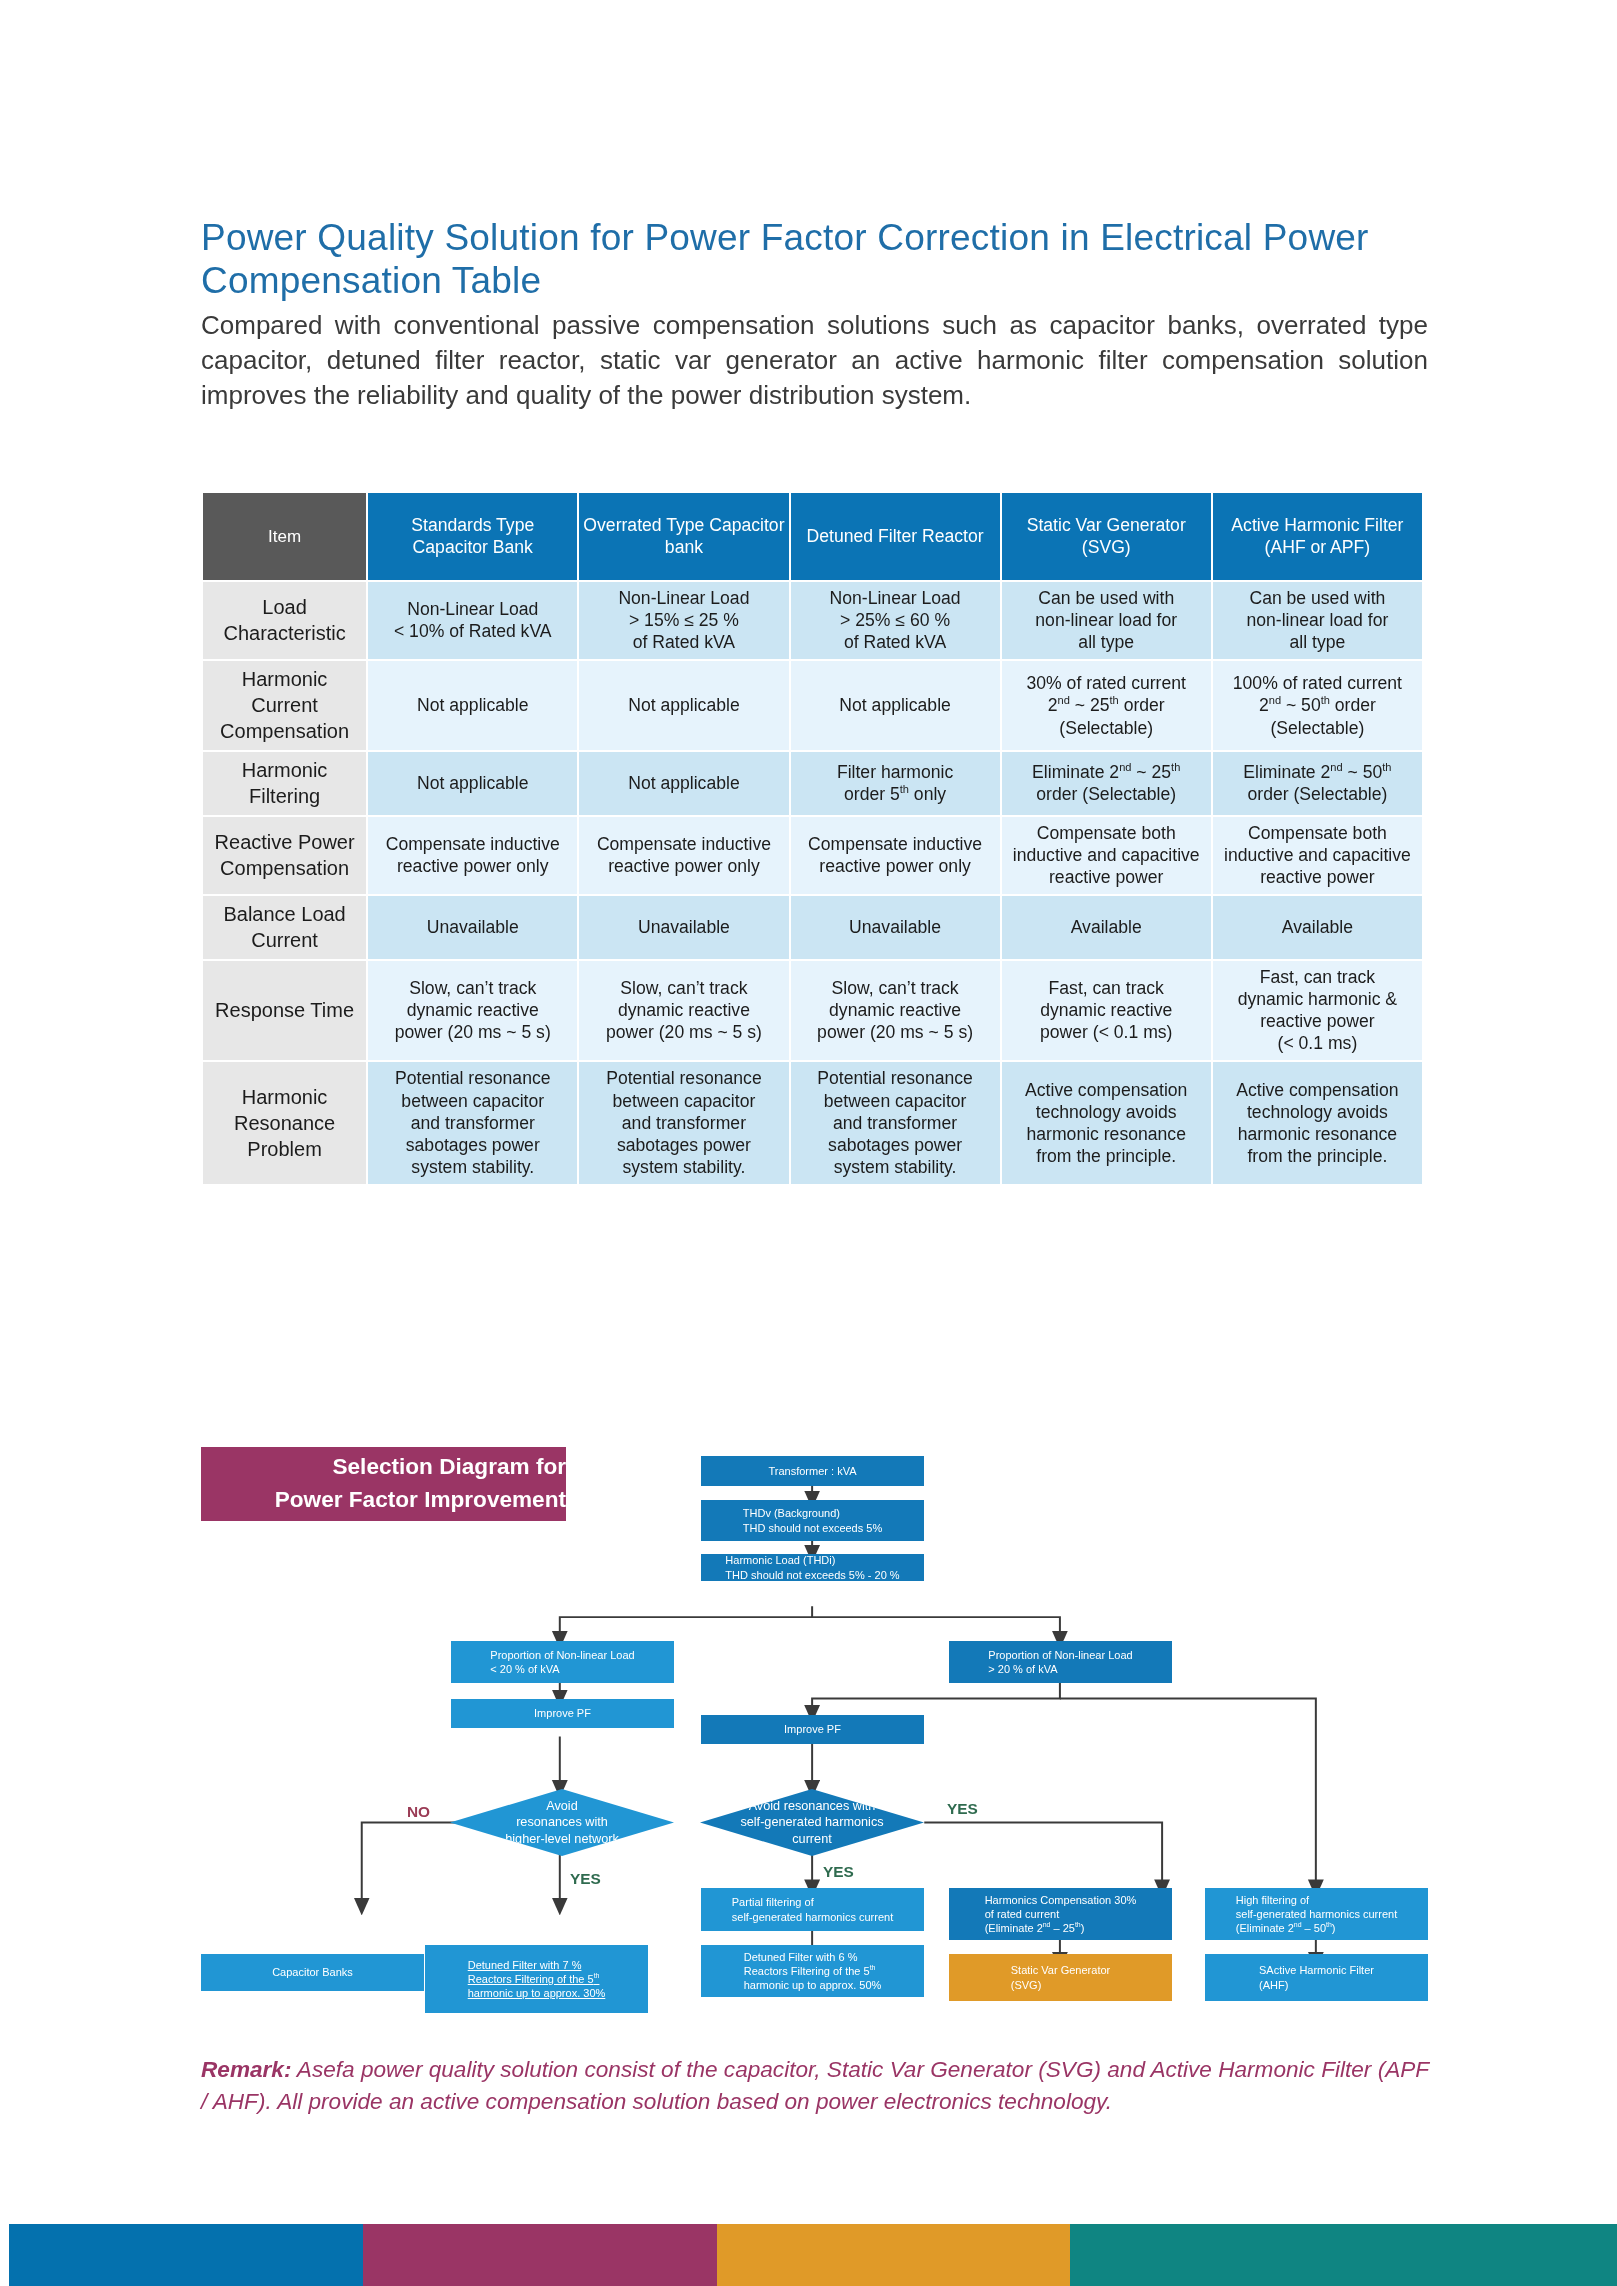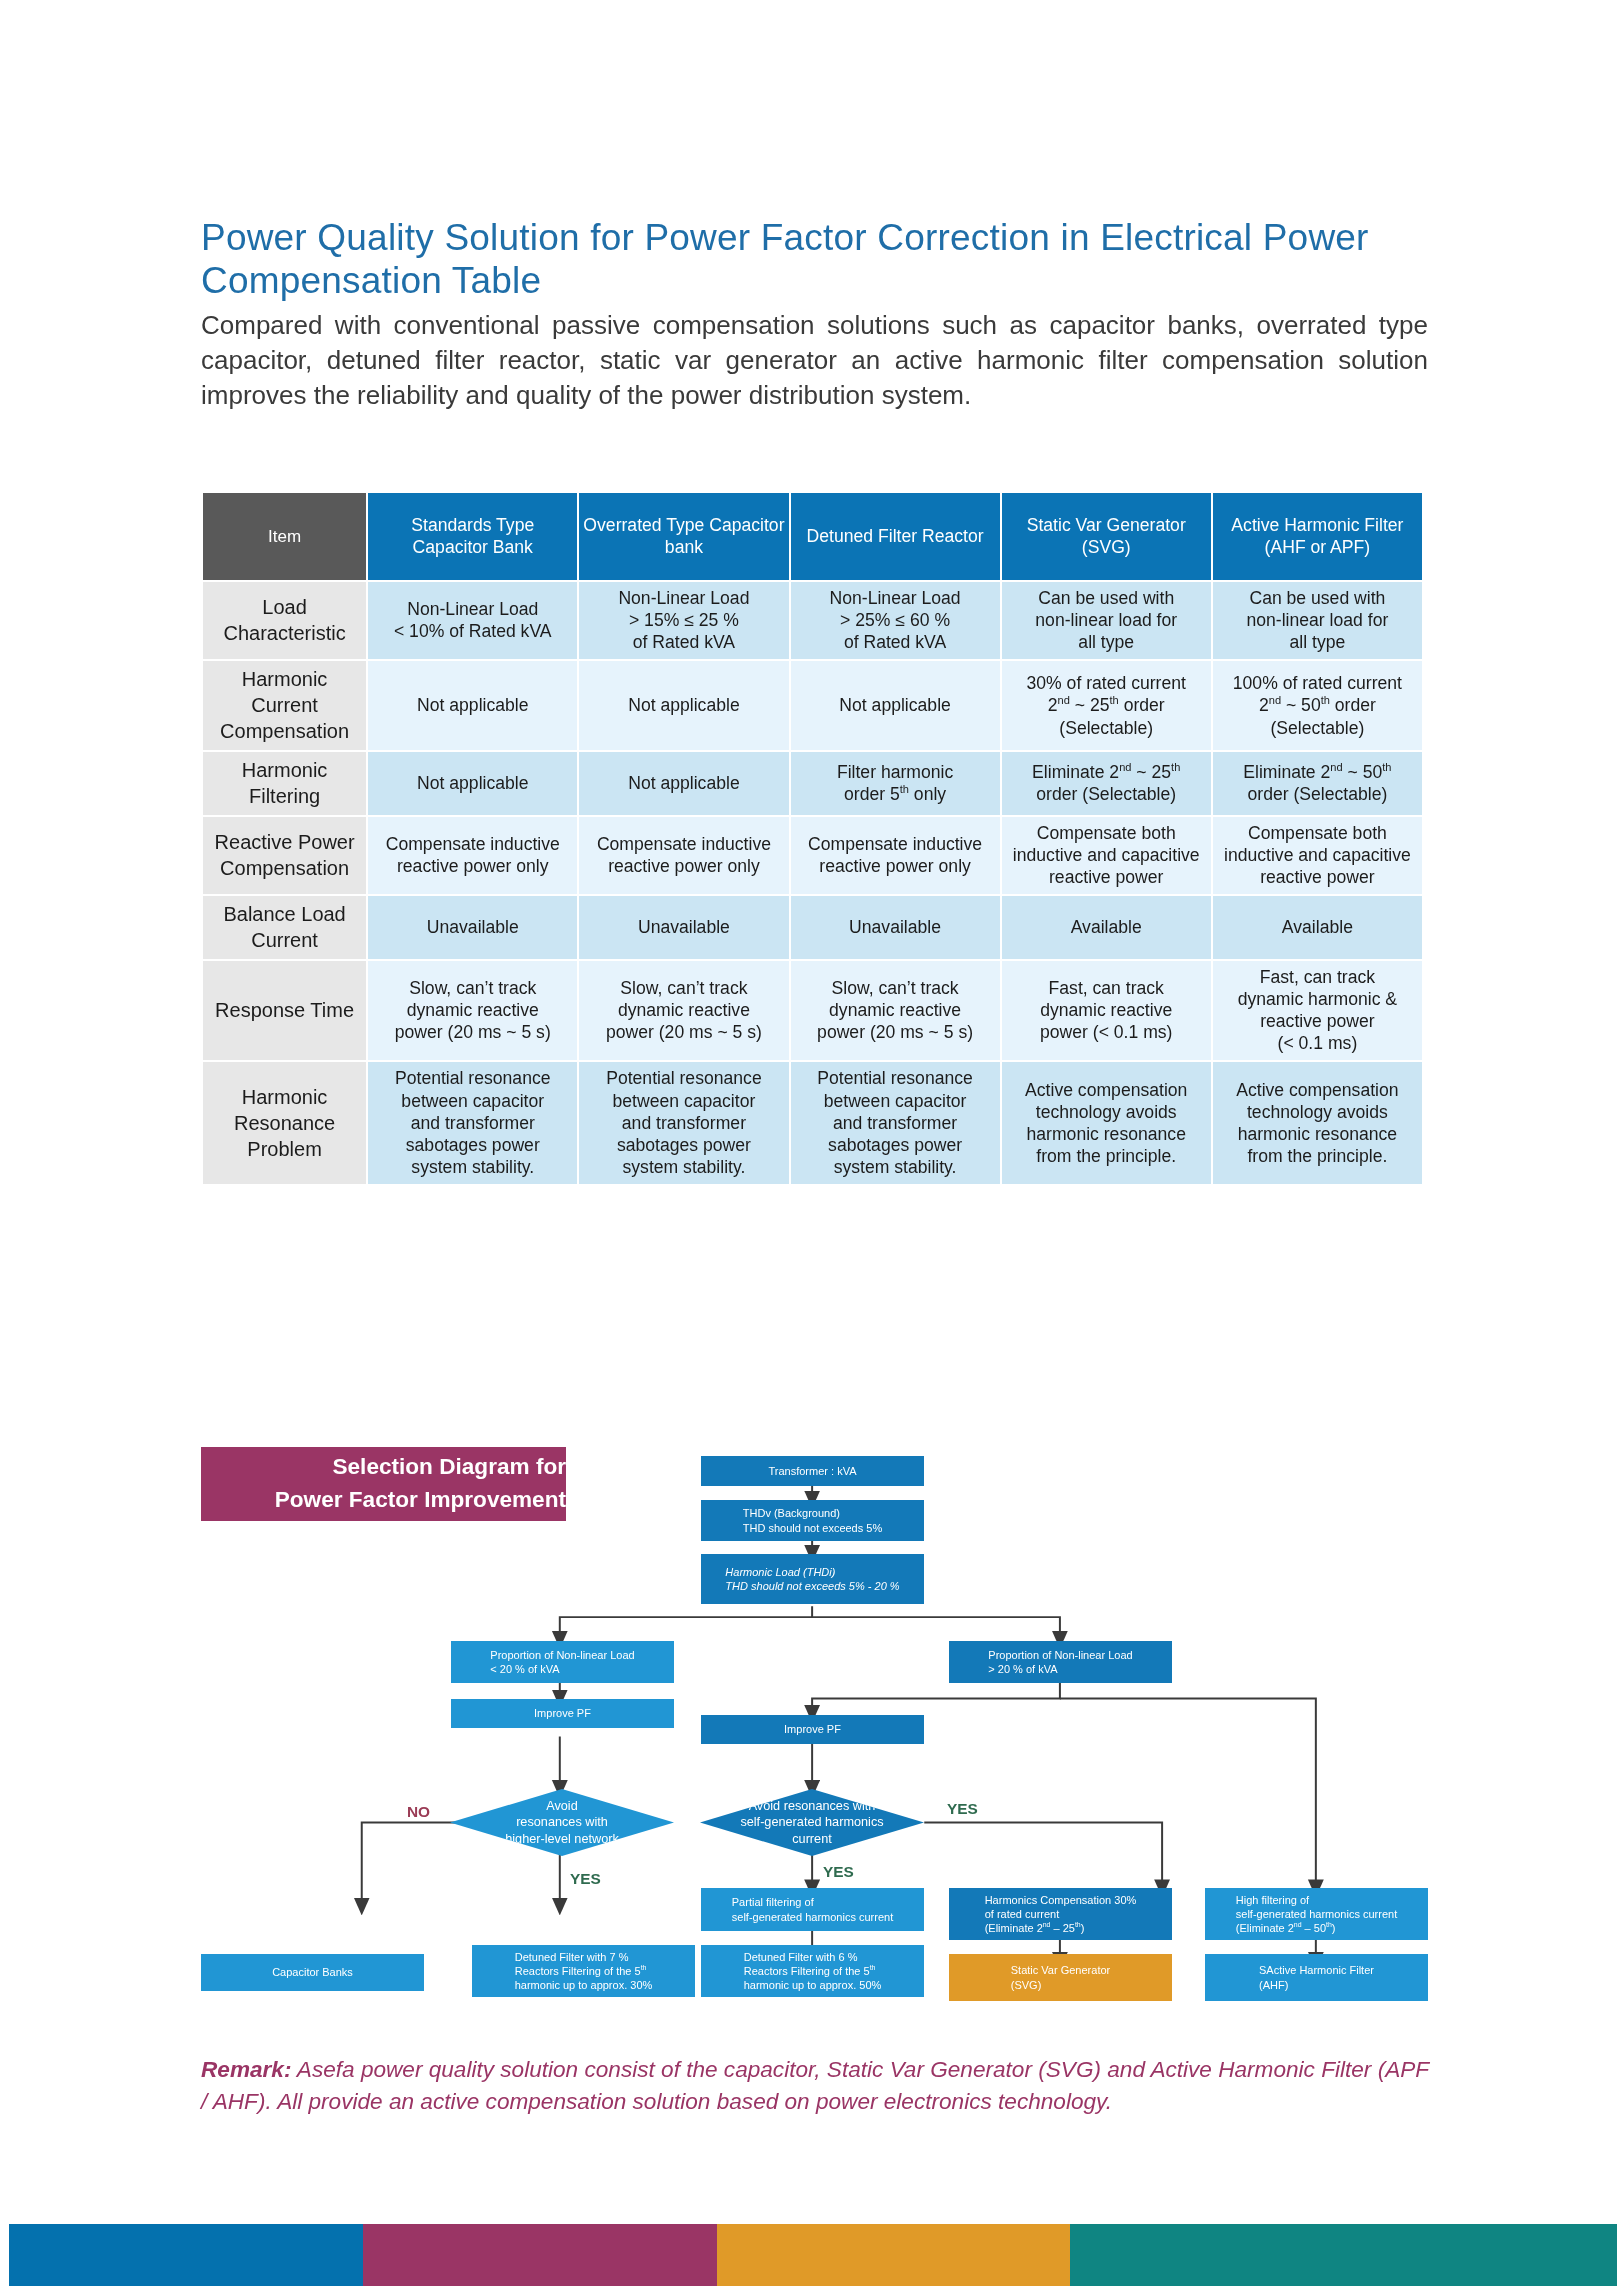--- a/index.html
+++ b/index.html
@@ -195,21 +195,21 @@
         <path d="M1455,545 L1455,578"></path>
       </g>
     </svg>
 
     <div class="node n-dblue" style="left:701px;top:18px;width:223px;height:30px;">
         <span>Transformer : kVA</span>
       </div>
     <div class="node n-dblue" style="left:701px;top:62px;width:223px;height:41px;">
         <span>THDv (Background)<br>THD should not exceeds 5%</span>
       </div>
-    <div class="node n-dblue" style="left:701px;top:116px;width:223px;height:50px;font-style:italic;">
+    <div class="node n-dblue" style="left:701px;top:116px;width:223px;height:27px;">
         <span>Harmonic Load (THDi)<br>THD should not exceeds 5% - 20 %</span>
       </div>
 
     <div class="node n-blue" style="left:451px;top:203px;width:223px;height:42px;">
         <span>Proportion of Non-linear Load<br>&lt; 20 % of kVA</span>
       </div>
     <div class="node n-dblue" style="left:949px;top:203px;width:223px;height:42px;">
         <span>Proportion of Non-linear Load<br>&gt; 20 % of kVA</span>
       </div>
 
@@ -233,21 +233,21 @@
     <div class="node n-dblue" style="left:949px;top:450px;width:223px;height:52px;">
         <span>Harmonics  Compensation 30%<br>of rated current<br>(Eliminate 2<sup>nd</sup> – 25<sup>th</sup>)</span>
       </div>
     <div class="node n-blue" style="left:1205px;top:450px;width:223px;height:52px;">
         <span>High filtering of<br>self-generated harmonics current<br>(Eliminate 2<sup>nd</sup> – 50<sup>th</sup>)</span>
       </div>
 
     <div class="node n-blue" style="left:201px;top:516px;width:223px;height:37px;">
         <span>Capacitor Banks</span>
       </div>
-    <div class="node n-blue" style="left:472px;top:507px;width:223px;height:52px;">
+    <div class="node n-blue" style="left:425px;top:507px;width:223px;height:68px;text-decoration:underline;">
         <span>Detuned Filter with 7 %<br>Reactors Filtering of the 5<sup>th</sup><br>harmonic up to approx. 30%</span>
       </div>
     <div class="node n-blue" style="left:701px;top:507px;width:223px;height:52px;">
         <span>Detuned Filter with 6 %<br>Reactors Filtering of the 5<sup>th</sup><br>harmonic up to approx. 50%</span>
       </div>
     <div class="node n-orange" style="left:949px;top:516px;width:223px;height:47px;">
         <span>Static Var Generator<br>(SVG)</span>
       </div>
     <div class="node n-blue" style="left:1205px;top:516px;width:223px;height:47px;">
         <span>SActive Harmonic Filter<br>(AHF)</span>

